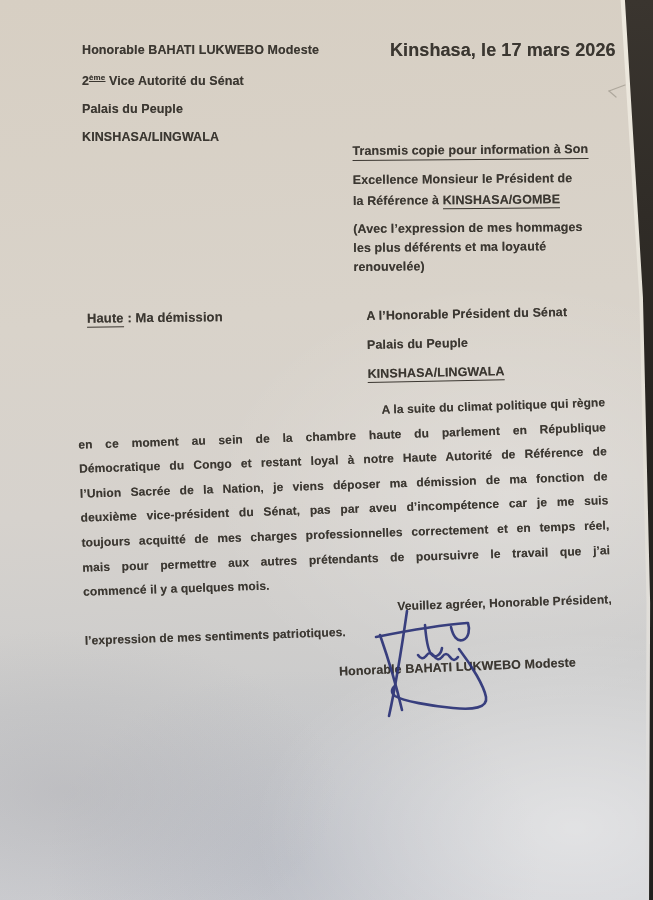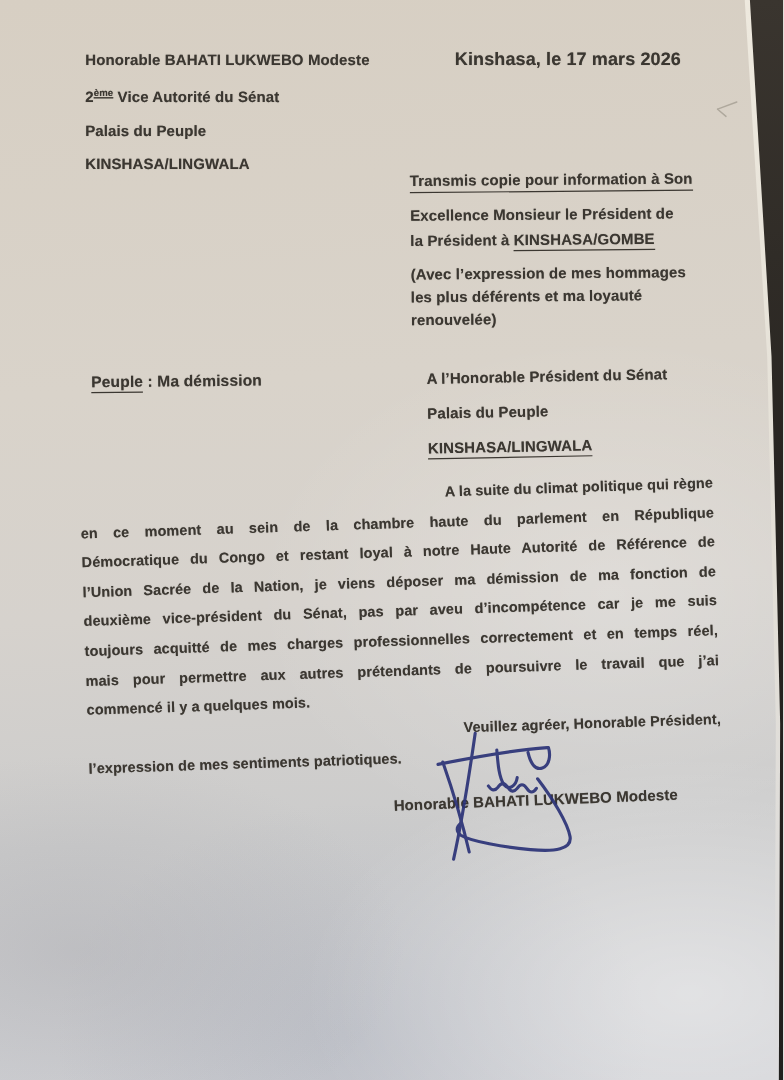--- a/index.html
+++ b/index.html
@@ -20,25 +20,25 @@
   .edge-highlight{
     position:absolute;inset:0;
     background:linear-gradient(to bottom,#eee9de,#e3dfd6 50%,#dcdcde);
     clip-path:polygon(10% 0%, 62% 33%, 82% 67%, 79% 100%, 100% 100%, 100% 0%);
   }
   .edge-dark{
     position:absolute;inset:0;
     background:linear-gradient(to bottom,#3a352f,#272420 45%,#21201e);
     clip-path:polygon(22% 0%, 72% 33%, 92% 67%, 89% 100%, 100% 100%, 100% 0%);
   }
-  .letter{position:absolute;inset:0;color:#3b3731;filter:blur(0.25px);}
+  .letter{position:absolute;inset:0;color:#3b3731;filter:blur(0.25px);margin-left:11px;}
   .block{position:absolute;font-weight:700;letter-spacing:0.1px;text-shadow:0 0 0.6px rgba(59,55,49,0.55);}
   .sender{left:71px;top:36px;font-size:12.5px;line-height:28px;white-space:nowrap;}
   .sender sup{font-size:8px;text-decoration:underline;}
-  .dateline{left:379px;top:36px;font-size:15px;line-height:28px;white-space:nowrap;}
+  .dateline{left:379px;top:36px;font-size:18px;line-height:28px;white-space:nowrap;}
   .copynote{left:342px;top:143px;font-size:12.5px;white-space:nowrap;transform:rotate(-0.5deg);}
   .copynote .l1{line-height:15px;margin-bottom:11px;}
   .copynote .l1 span{border-bottom:1.5px solid #3b3731;padding-bottom:1.5px;}
   .copynote .l2{line-height:21px;}
   .copynote .pl{line-height:19px;}
   .copynote .gap{height:8px;}
   .uline{border-bottom:1.5px solid #3b3731;padding-bottom:1px;}
   .subject{left:76px;top:310px;font-size:13px;white-space:nowrap;transform:rotate(-0.6deg);}
   .recipient{left:356px;top:300px;font-size:12.5px;line-height:29px;white-space:nowrap;transform:rotate(-1.1deg);}
   .body-block{
@@ -65,28 +65,28 @@
       <div><span>2</span><sup>ème</sup><span> Vice Autorité du Sénat</span></div>
       <div>Palais du Peuple</div>
       <div>KINSHASA/LINGWALA</div>
     </div>
 
     <div class="block dateline">Kinshasa, le 17 mars 2026</div>
 
     <div class="block copynote">
       <div class="l1"><span>Transmis copie pour information à Son</span></div>
       <div class="l2">Excellence Monsieur le Président de</div>
-      <div class="l2"><span>la Président à </span><span class="uline">KINSHASA/GOMBE</span></div>
+      <div class="l2"><span>la Référence à </span><span class="uline">KINSHASA/GOMBE</span></div>
       <div class="gap"></div>
       <div class="pl">(Avec l’expression de mes hommages</div>
       <div class="pl">les plus déférents et ma loyauté</div>
       <div class="pl">renouvelée)</div>
     </div>
 
-    <div class="block subject"><span class="uline">Peuple</span><span> : Ma démission</span></div>
+    <div class="block subject"><span class="uline">Haute</span><span> : Ma démission</span></div>
 
     <div class="block recipient">
       <div>A l’Honorable Président du Sénat</div>
       <div>Palais du Peuple</div>
       <div><span class="uline">KINSHASA/LINGWALA</span></div>
     </div>
 
     <div class="block body-block">
       <div class="rline">A la suite du climat politique qui règne</div>
       <div class="jline">en ce moment au sein de la chambre haute du parlement en République</div>

